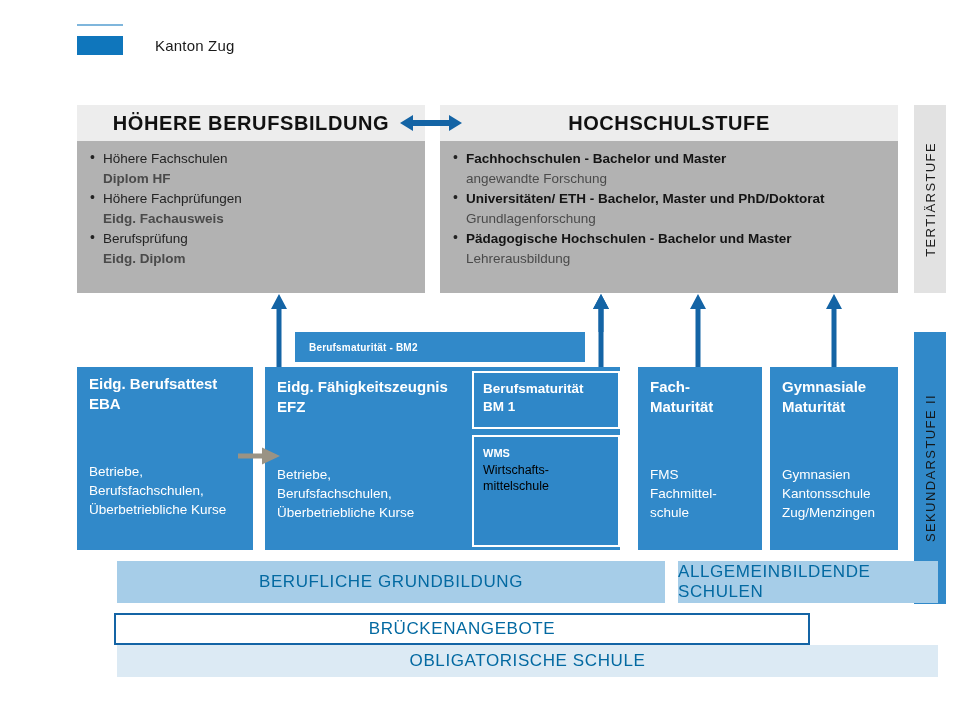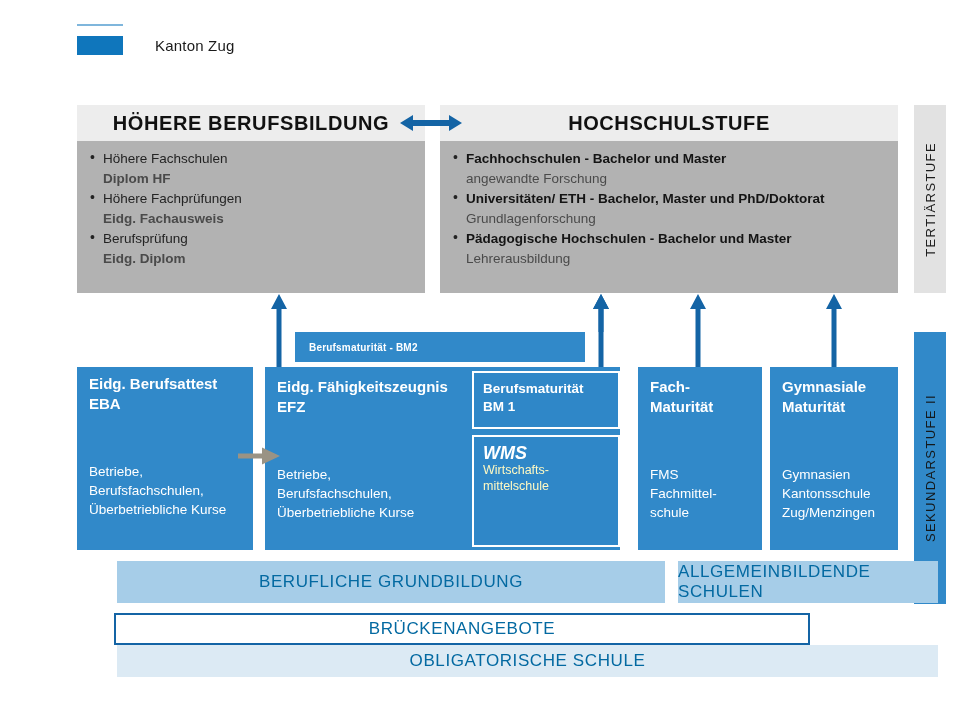--- a/index.html
+++ b/index.html
@@ -54,21 +54,21 @@
   .vbar.tert span{color:#1c1c1c;}
   .vbar.sek{background:#3189C9;}
   .vbar.sek span{color:#14181a;}
 
   
   .bbox{background:#3189C9;color:#ffffff;}
   .bbox .title{font-size:15px;font-weight:bold;line-height:20px;}
   .bbox .desc{font-size:13.5px;line-height:19px;font-weight:normal;}
   .inner{background:#2F87C8;border:2px solid #ffffff;}
   .inner .ttl{font-size:13.5px;font-weight:bold;line-height:18px;color:#fff;}
-  .inner .dsc{font-size:12.5px;line-height:16px;color:#fef9c3;}
+  .inner .dsc{font-size:12.5px;line-height:16px;color:#000000;}
 
   .bm2{
     background:#3189C9;color:#fff;display:flex;align-items:center;
     padding-left:14px;font-size:10px;font-weight:bold;letter-spacing:.2px;
   }
 
   
   .bar{
     display:flex;align-items:center;justify-content:center;
     font-size:17px;letter-spacing:.6px;color:#0369a1;margin-left:40px;
@@ -180,21 +180,21 @@
       <path d="M0 6.5 L24 6.5 L24 0.5 L42 9 L24 17.5 L24 11.5 L0 11.5 Z" fill="#9A9384"></path>
     </svg>
   </div>
 
   <div class="abs inner" style="left:472px;top:371px;width:148px;height:58px;padding:7px 9px;">
     <div class="ttl">Berufsmaturität</div>
     <div class="ttl">BM 1</div>
   </div>
 
   <div class="abs inner" style="left:472px;top:435px;width:148px;height:112px;padding:7px 9px;">
-    <div class="ttl" style="font-size:18px;font-style:italic;">WMS</div>
+    <div class="ttl" style="font-size:11px;">WMS</div>
     <div class="dsc">Wirtschafts-</div>
     <div class="dsc">mittelschule</div>
   </div>
 
   <div class="abs bbox" style="left:638px;top:367px;width:124px;height:183px;padding:10px 12px;">
     <div class="title">Fach-</div>
     <div class="title">Maturität</div>
     <div style="height:48px;"></div>
     <div class="desc">FMS</div>
     <div class="desc">Fachmittel-</div>

